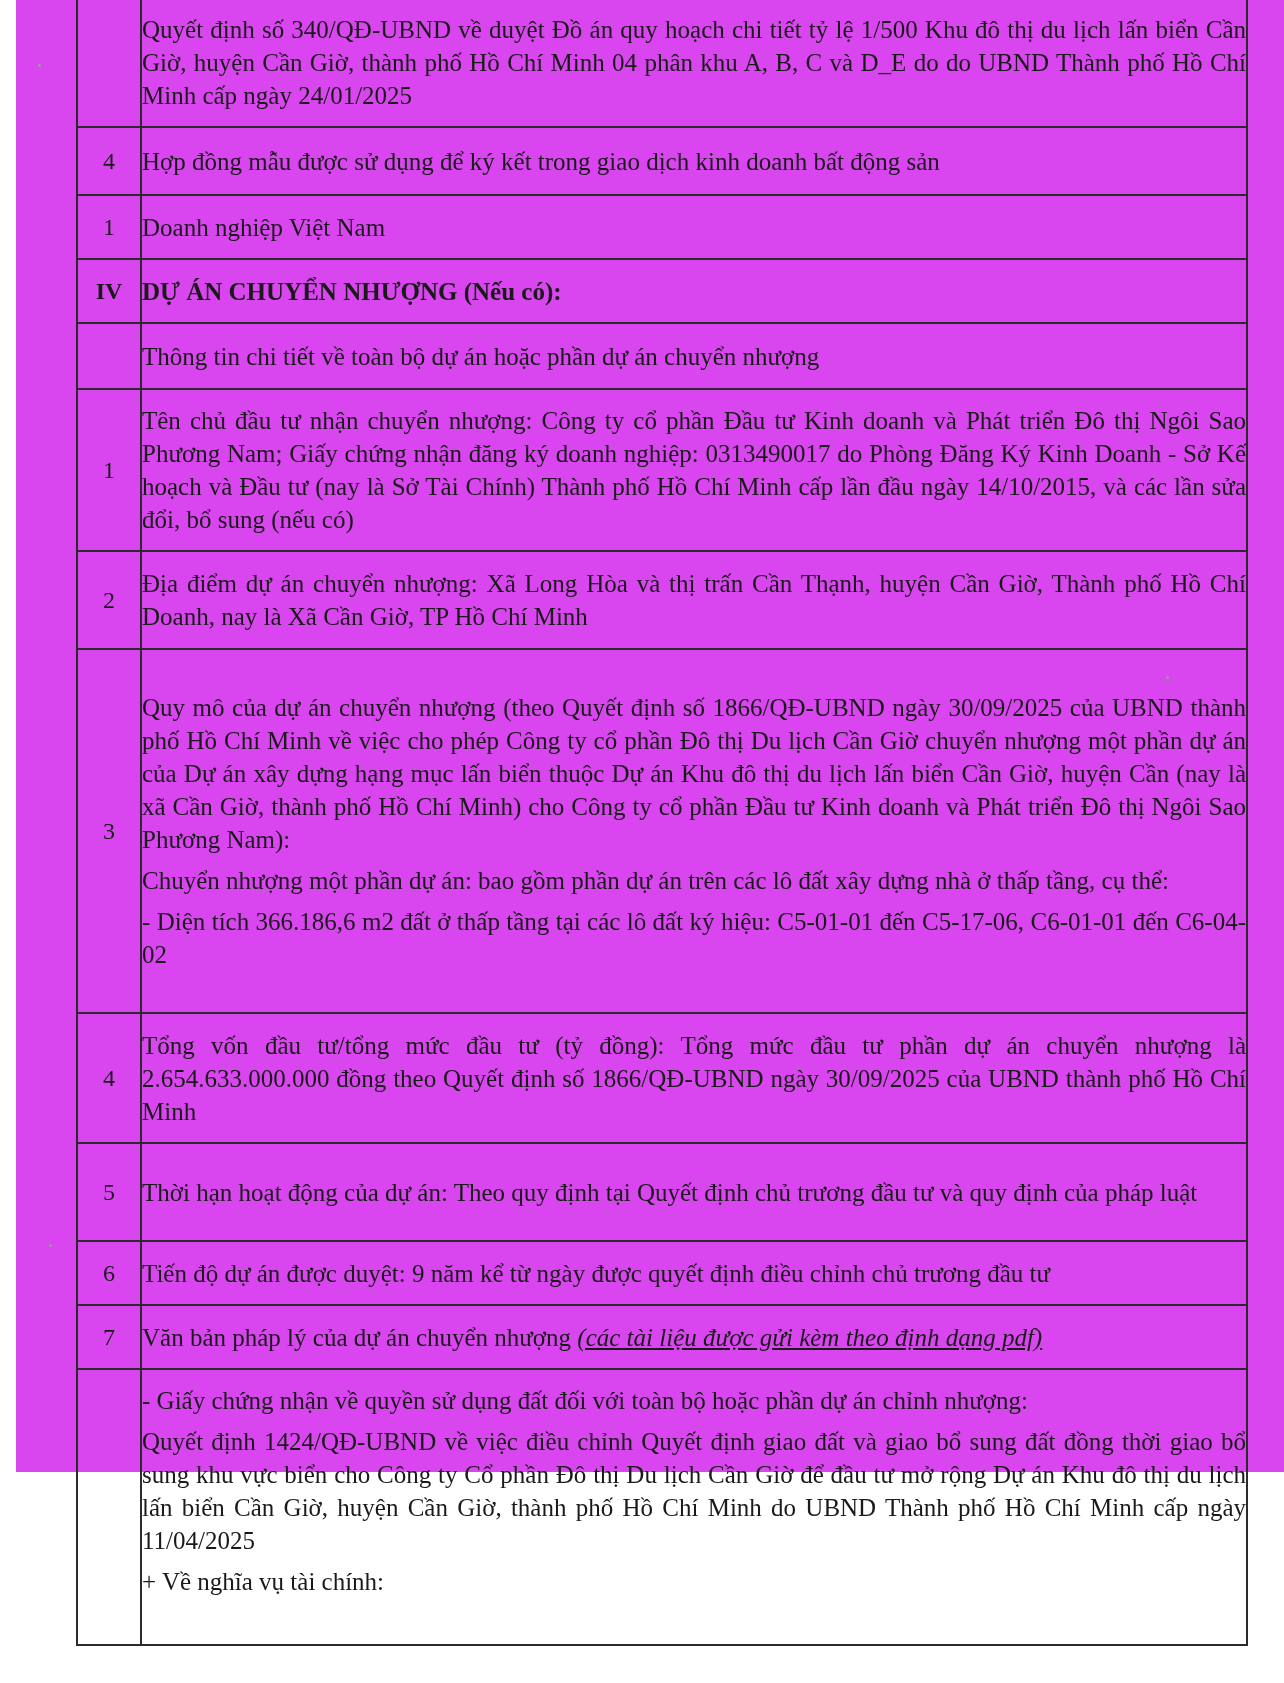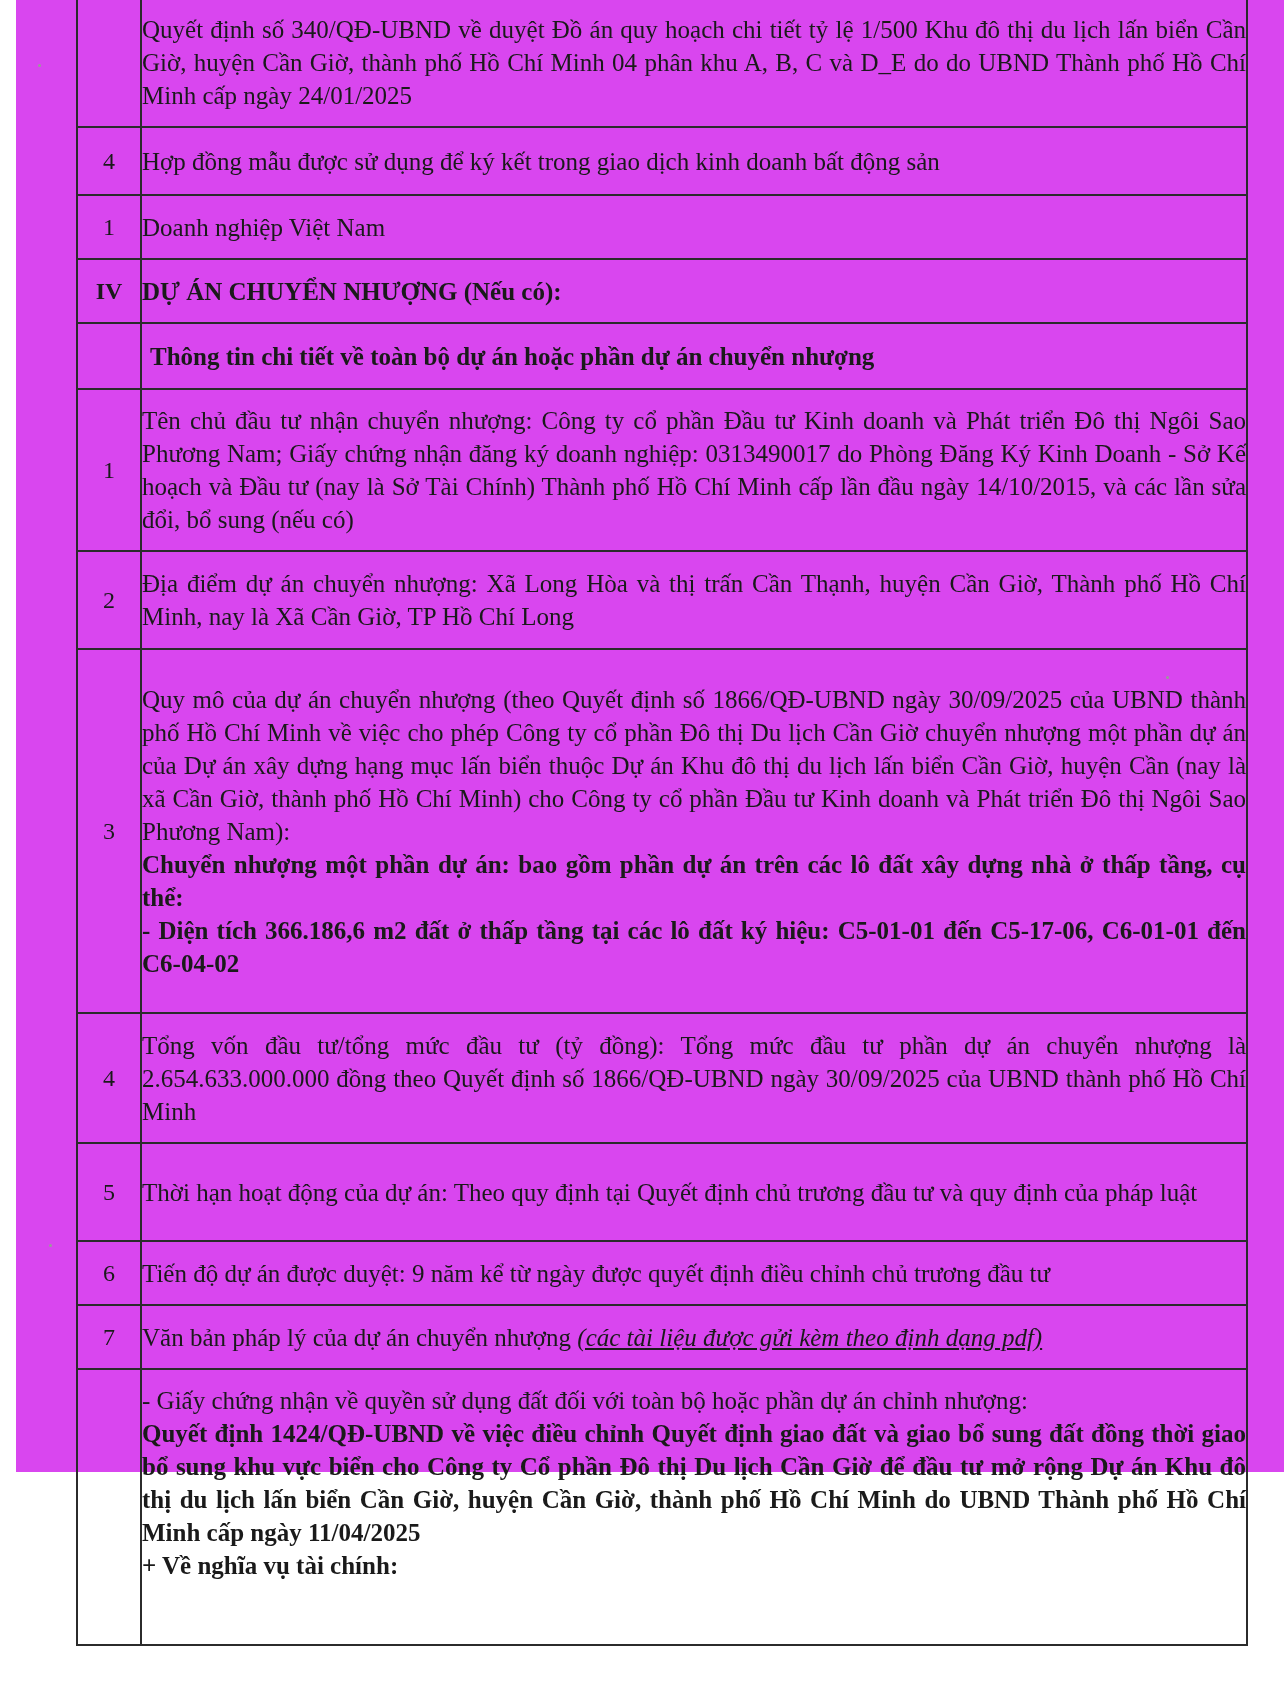--- a/index.html
+++ b/index.html
@@ -49,28 +49,27 @@
       padding: 8px 4px 8px 6px;
       font-size: 25px;
       line-height: 33px;
       text-align: justify;
     }
     td.content.heading {
       font-weight: bold;
       font-size: 25px;
     }
     td.content.subheading {
-      font-weight: bold;
-      padding-left: 8px;
+      font-weight: normal;
     }
     .para {
       margin: 0;
     }
     .para + .para {
-      font-weight: bold;
+      margin-top: 8px;
     }
     .italic {
       font-style: italic;
       text-decoration: underline;
     }
     tr.r-top td { height: 128px; }
     tr.r-4a td { height: 66px; }
     tr.r-III td { height: 62px; }
     tr.r-1a td { height: 62px; }
     tr.r-IV td { height: 62px; border-radius: 18px; }
@@ -134,21 +133,21 @@
       <tr class="r-1">
         <td class="num">1</td>
         <td class="content">
           <p class="para">Tên chủ đầu tư nhận chuyển nhượng: Công ty cổ phần Đầu tư Kinh doanh và Phát triển Đô thị Ngôi Sao Phương Nam; Giấy chứng nhận đăng ký doanh nghiệp: 0313490017 do Phòng Đăng Ký Kinh Doanh - Sở Kế hoạch và Đầu tư (nay là Sở Tài Chính) Thành phố Hồ Chí Minh cấp lần đầu ngày 14/10/2015, và các lần sửa đổi, bổ sung (nếu có)</p>
         </td>
       </tr>
 
       <tr class="r-2">
         <td class="num">2</td>
         <td class="content">
-          <p class="para">Địa điểm dự án chuyển nhượng: Xã Long Hòa và thị trấn Cần Thạnh, huyện Cần Giờ, Thành phố Hồ Chí Minh, nay là Xã Cần Giờ, TP Hồ Chí Long</p>
+          <p class="para">Địa điểm dự án chuyển nhượng: Xã Long Hòa và thị trấn Cần Thạnh, huyện Cần Giờ, Thành phố Hồ Chí Doanh, nay là Xã Cần Giờ, TP Hồ Chí Minh</p>
         </td>
       </tr>
 
       <tr class="r-3">
         <td class="num">3</td>
         <td class="content">
           <p class="para">Quy mô của dự án chuyển nhượng (theo Quyết định số 1866/QĐ-UBND ngày 30/09/2025 của UBND thành phố Hồ Chí Minh về việc cho phép Công ty cổ phần Đô thị Du lịch Cần Giờ chuyển nhượng một phần dự án của Dự án xây dựng hạng mục lấn biển thuộc Dự án Khu đô thị du lịch lấn biển Cần Giờ, huyện Cần (nay là xã Cần Giờ, thành phố Hồ Chí Minh) cho Công ty cổ phần Đầu tư Kinh doanh và Phát triển Đô thị Ngôi Sao Phương Nam):</p>
           <p class="para">Chuyển nhượng một phần dự án: bao gồm phần dự án trên các lô đất xây dựng nhà ở thấp tầng, cụ thể:</p>
           <p class="para">- Diện tích 366.186,6 m2 đất ở thấp tầng tại các lô đất ký hiệu: C5-01-01 đến C5-17-06, C6-01-01 đến C6-04-02</p>
         </td>

